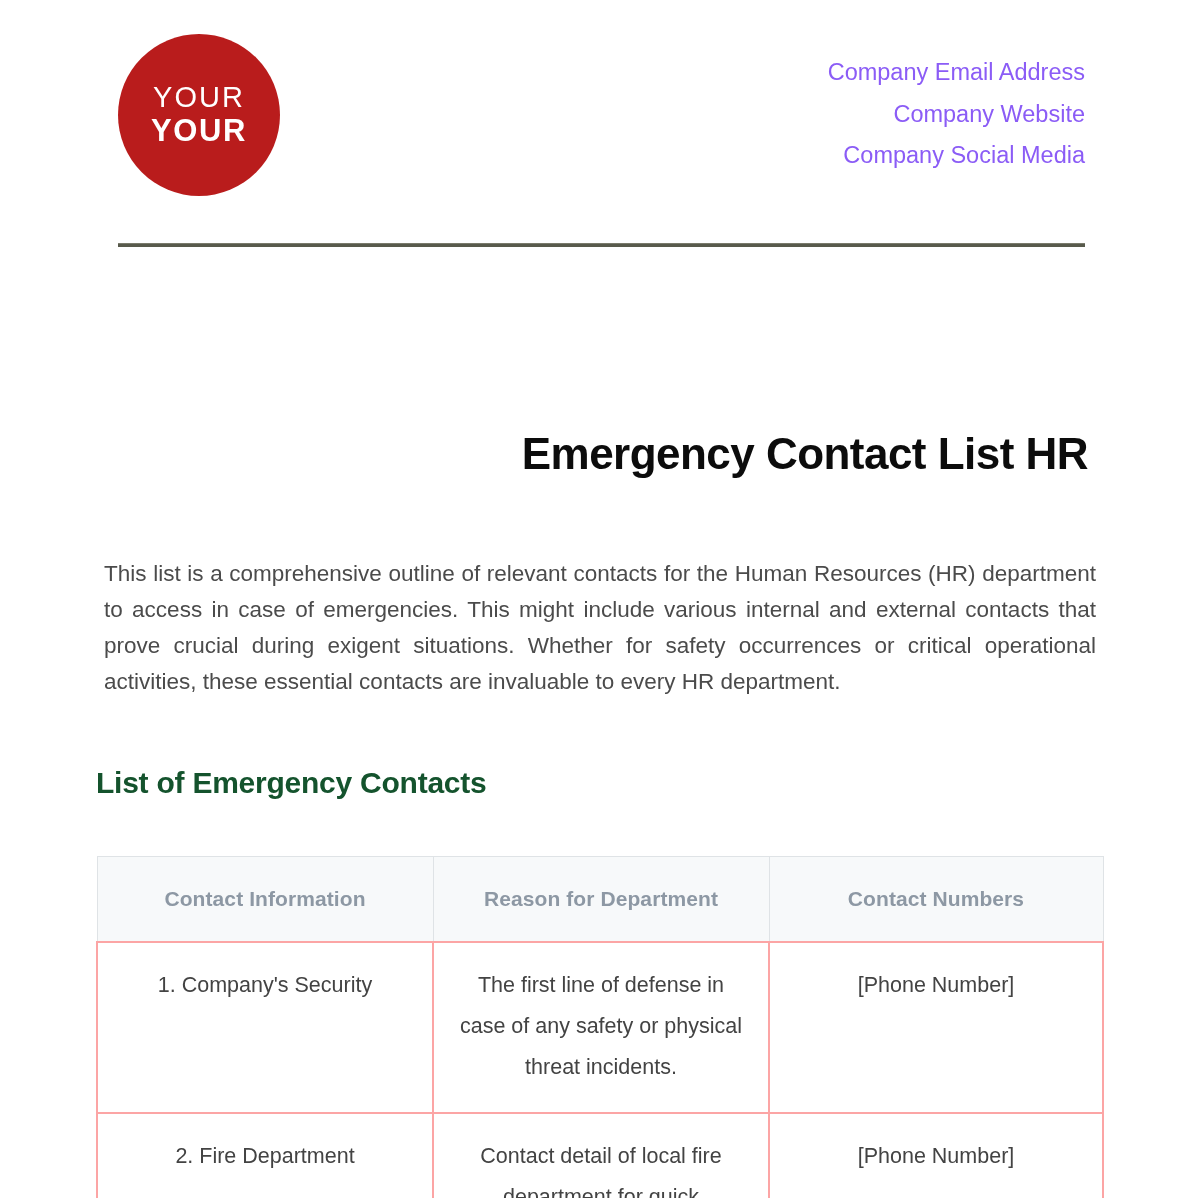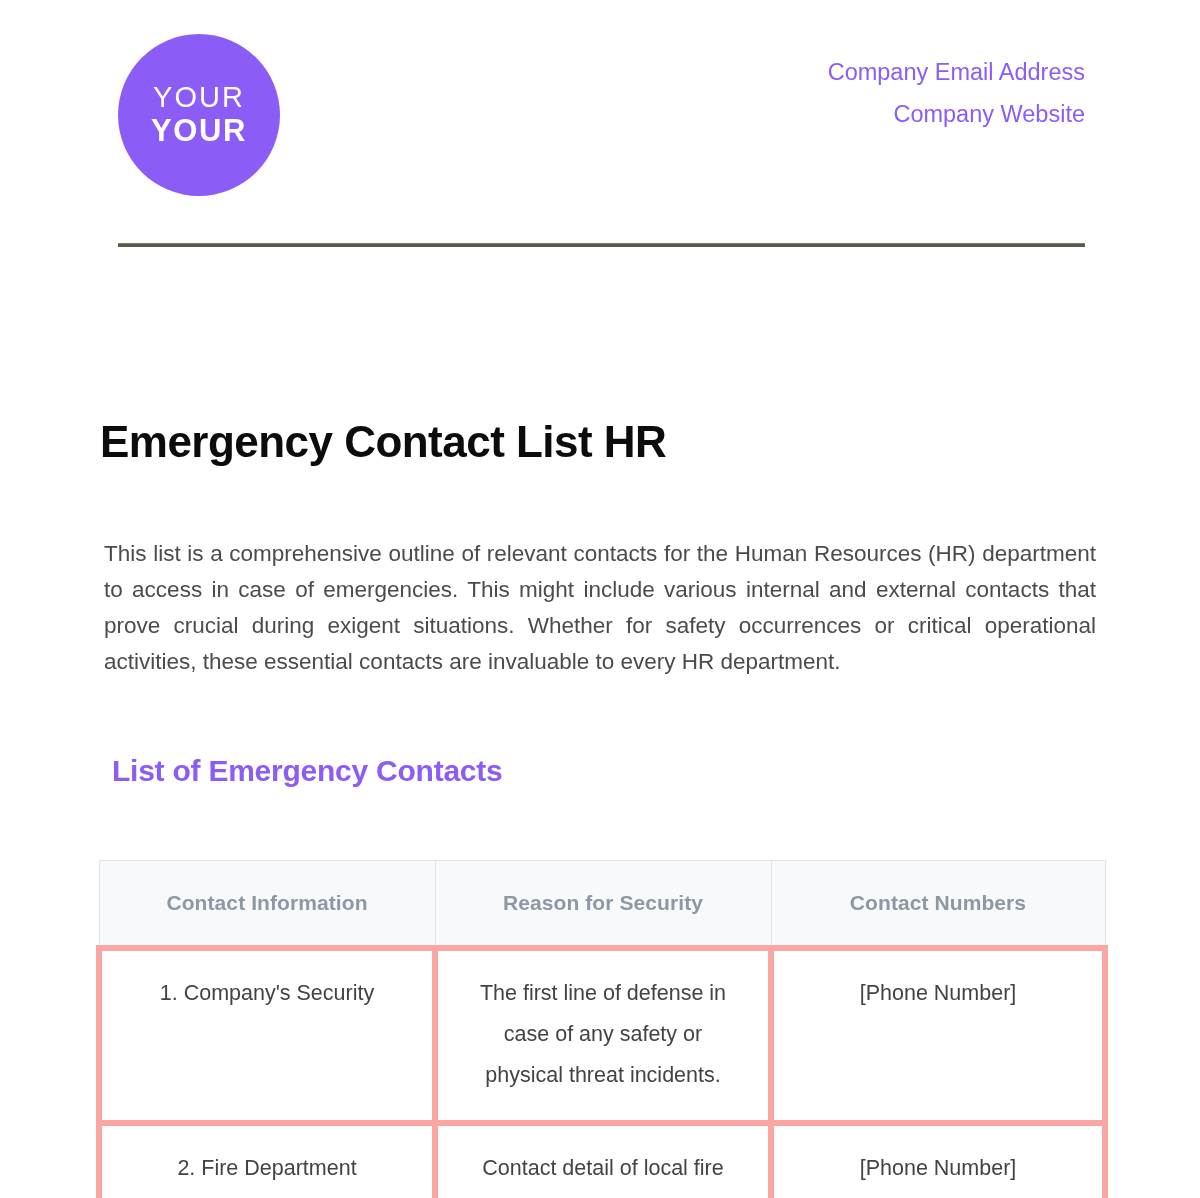--- a/index.html
+++ b/index.html
@@ -22,21 +22,21 @@
     height: 256px;
     box-sizing: border-box;
   }
   .logo-badge {
     position: absolute;
     left: 118px;
     top: 34px;
     width: 162px;
     height: 162px;
     border-radius: 50%;
-    background: #8b5cf6;
+    background: #b91c1c;
     color: #ffffff;
     display: flex;
     flex-direction: column;
     align-items: center;
     justify-content: center;
     line-height: 1.12;
     letter-spacing: 0.055em;
   }
   .logo-badge .logo-line-1 {
     font-size: 29px;
@@ -70,46 +70,46 @@
     border-top: 1px solid #7a7b6d;
     box-sizing: border-box;
   }
 
   
   .doc-body {
     padding: 0 96px;
   }
 
   .doc-title {
-    margin: 4px;
+    margin: 16px;
     padding-top: 158px;
-    text-align: left;
+    text-align: right;
     font-size: 44px;
     font-weight: 700;
     color: #0c0c0c;
     letter-spacing: -0.012em;
     line-height: 1.1;
   }
 
   .intro-paragraph {
     margin: 8px;
     padding-top: 62px;
     text-align: justify;
     font-size: 22.5px;
     line-height: 36px;
     color: #4b4b4b;
     font-weight: 400;
   }
 
   .section-heading {
-    margin: 16px;
+    margin: 0;
     padding-top: 58px;
     font-size: 30px;
     font-weight: 700;
-    color: #8b5cf6;
+    color: #14532d;
     letter-spacing: -0.008em;
   }
 
   
   .contacts-table-wrap {
     padding-top: 56px;
   }
   table.contacts-table {
     width: 1006px;
     border-collapse: collapse;
@@ -129,39 +129,40 @@
     border: 1px solid #dfe3e6;
     letter-spacing: 0.004em;
   }
   table.contacts-table td {
     color: #434343;
     font-size: 21.5px;
     font-weight: 400;
     text-align: center;
     vertical-align: top;
     padding: 22px 24px 24px;
-    border: 6px solid #fca5a5;
+    border: 2px solid #fca5a5;
     line-height: 41px;
   }
 </style>
 </head>
 <body>
 
 <div class="doc-page">
 
   <div class="doc-header">
 
     <div class="logo-badge">
       <span class="logo-line-1">YOUR</span>
       <span class="logo-line-2">YOUR</span>
     </div>
 
     <div class="company-contact">
       <div>Company Email Address</div>
       <div>Company Website</div>
+      <div>Company Social Media</div>
     </div>
 
     <div class="header-rule"></div>
   </div>
 
   <div class="doc-body">
 
     <h1 class="doc-title">Emergency Contact List HR</h1>
 
     <p class="intro-paragraph">This list is a comprehensive outline of relevant contacts for the Human Resources (HR) department to access in case of emergencies. This might include various internal and external contacts that prove crucial during exigent situations. Whether for safety occurrences or critical operational activities, these essential contacts are invaluable to every HR department.</p>
@@ -171,21 +172,21 @@
     <div class="contacts-table-wrap">
       <table class="contacts-table">
         <colgroup>
           <col class="c1">
             <col class="c2">
             <col class="c3">
         </colgroup>
         <thead>
           <tr>
             <th>Contact Information</th>
-            <th>Reason for Security</th>
+            <th>Reason for Department</th>
             <th>Contact Numbers</th>
           </tr>
         </thead>
         <tbody>
           <tr>
             <td>1. Company's Security</td>
             <td>The first line of defense in case of any safety or physical threat incidents.</td>
             <td>[Phone Number]</td>
           </tr>
           <tr>

